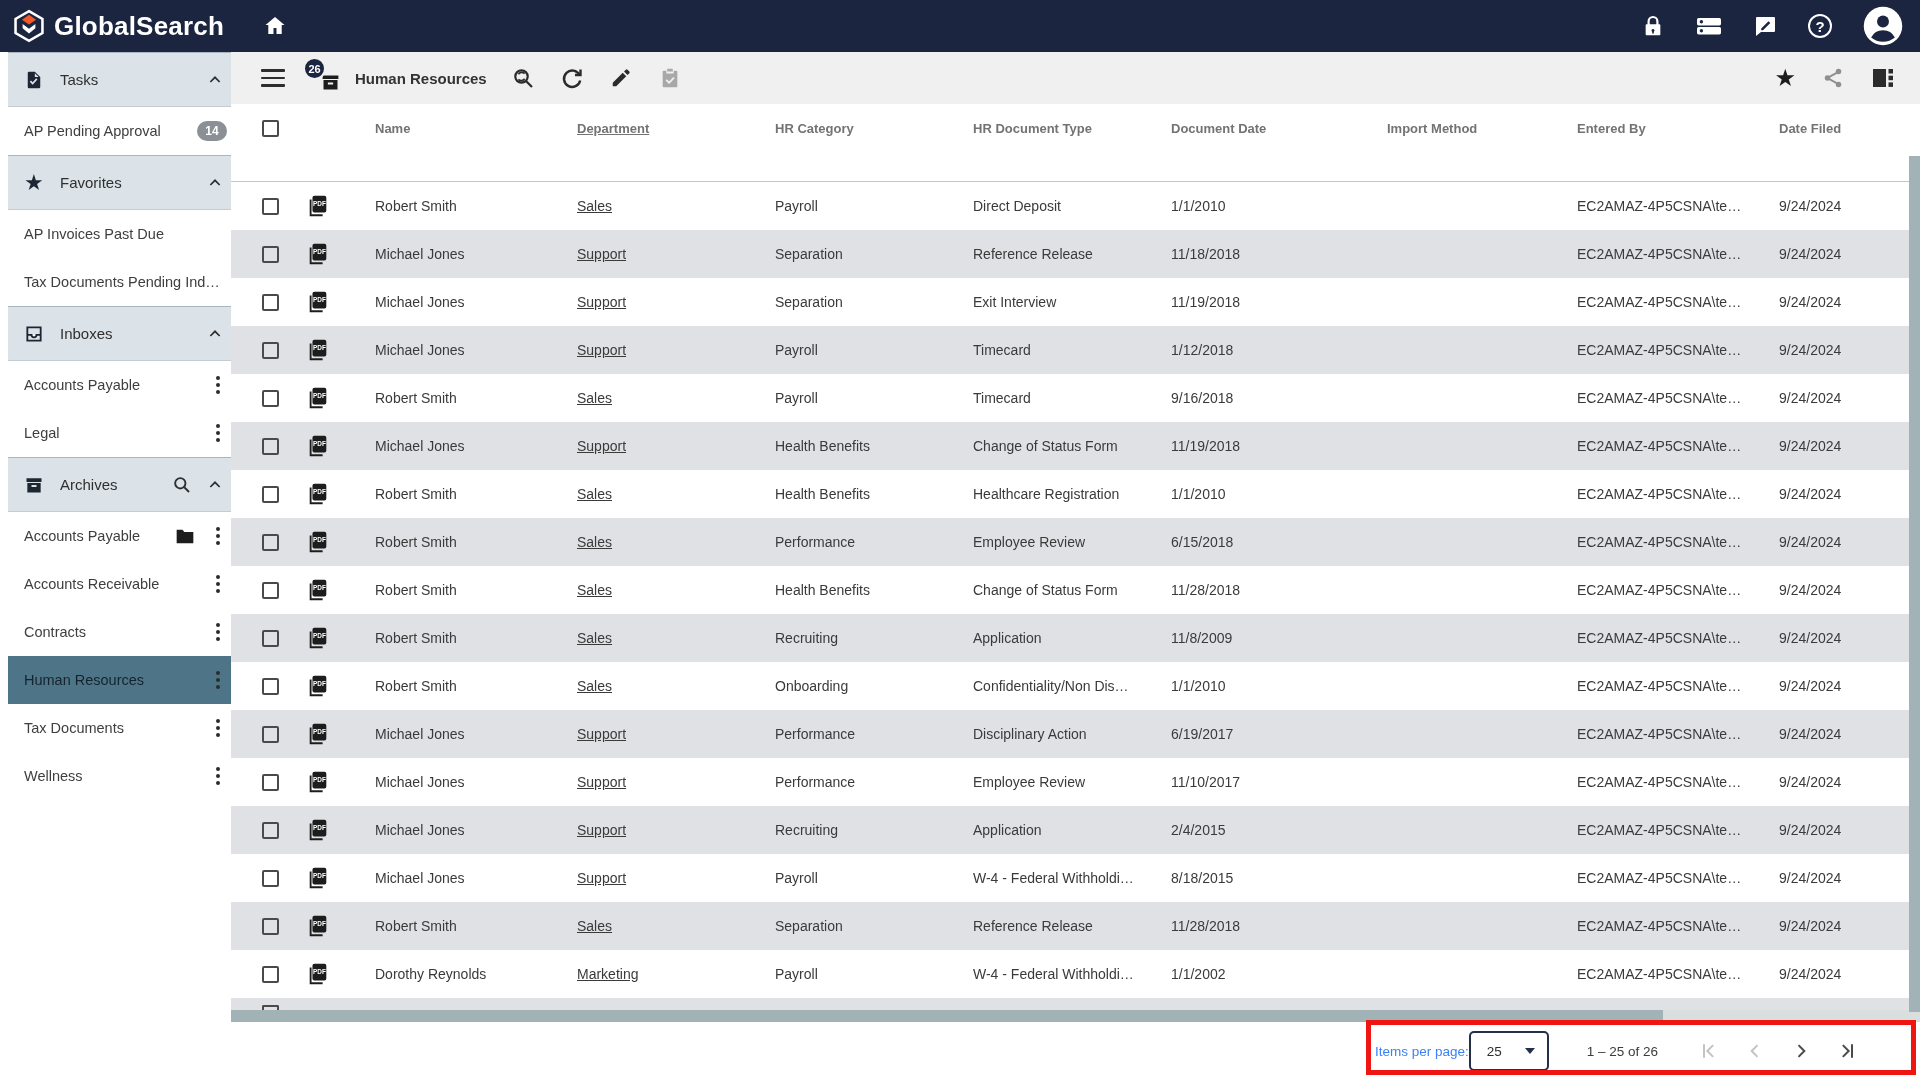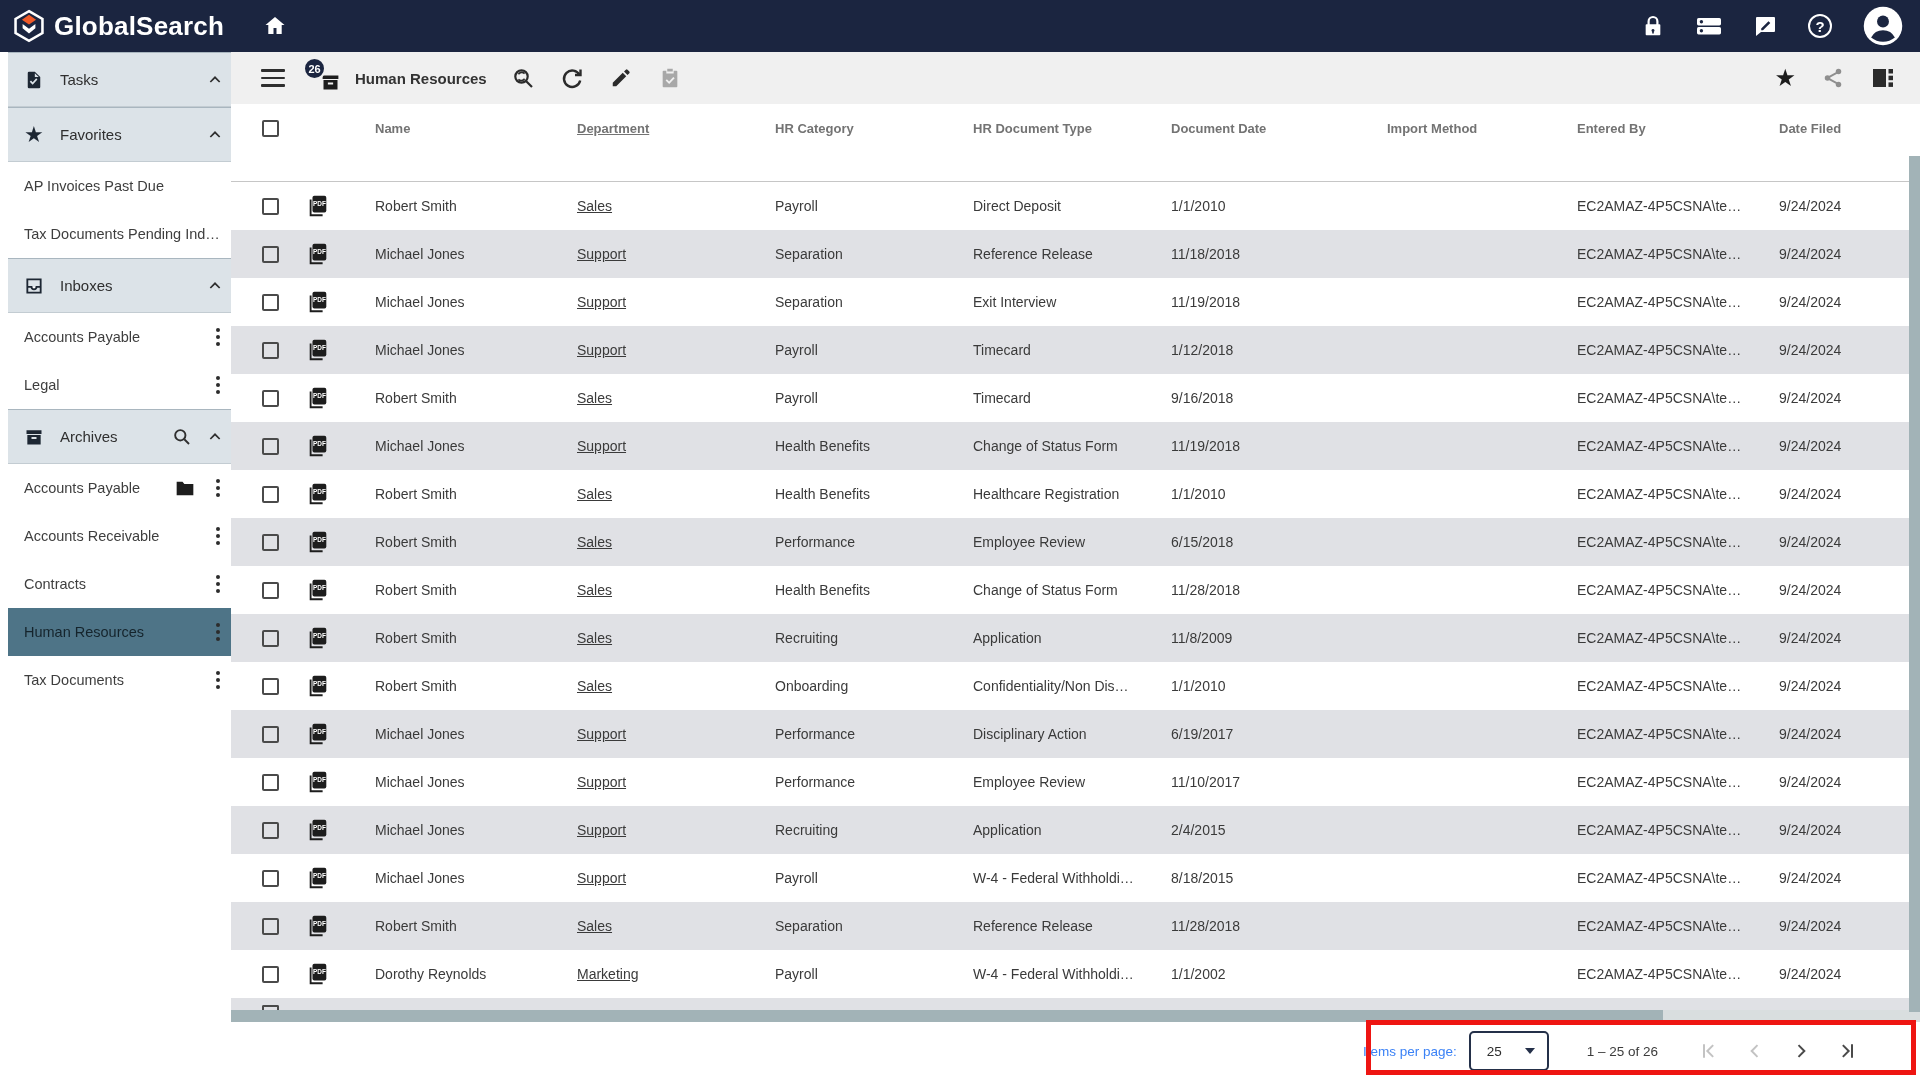--- a/index.html
+++ b/index.html
@@ -78,21 +78,21 @@
 
   
   .hscroll { height:12px; background:#d9dedf; position:relative; }
   .hscroll .thumb { position:absolute; left:0; top:0; height:12px; width:1432px; background:#a2b3b7; }
   .vscroll { position:absolute; right:0; top:104px; width:11px; height:856px; background:#a2b3b7; z-index:5; }
 
   
   .pagefoot { position:absolute; left:0; right:0; bottom:0; height:58px; background:#fff;
     display:flex; align-items:center; justify-content:flex-end; padding-right:62px; }
   .ipp-label { font-size:13.5px; color:#3b82f6; }
-  .ipp-select { margin-left:12px; width:80px; height:40px; border:2px solid #243049; border-radius:5px;
+  .ipp-select { width:80px; height:40px; border:2px solid #243049; border-radius:5px;
     display:flex; align-items:center; padding:0 12px 0 16px; cursor:pointer; background:#fff; }
   .ipp-value { font-size:13.5px; color:#2e2e2e; flex:1; }
   .caret-down { width:0; height:0; border-left:5.5px solid transparent; border-right:5.5px solid transparent;
     border-top:6.5px solid #243049; }
   .range-label { margin-left:38px; font-size:13.5px; color:#3c3c3c; }
   .pg-btns { display:flex; align-items:center; margin-left:40px; gap:24px; }
   .pg-btn { width:22px; height:22px; display:flex; align-items:center; justify-content:center; cursor:pointer; }
   .pg-btn.disabled { cursor:default; }
   .pg-btn.disabled svg { color:#c3c3c3; }
   .pg-btn svg { color:#4a4a4a; }
@@ -155,20 +155,24 @@
           <path fill="currentColor" d="M13 2H6a1.5 1.5 0 0 0-1.5 1.5v17A1.5 1.5 0 0 0 6 22h12a1.5 1.5 0 0 0 1.5-1.5V8.5Zm-2.6 15.6-3.5-3.5 1.5-1.5 2 2 4.2-4.6 1.5 1.4ZM13 8.5V3.8l4.7 4.7Z"></path>
         </svg>
       </span>
       <span class="sec-label">Tasks</span>
       <span class="sec-chev">
         <svg width="16" height="16" viewBox="0 0 24 24" fill="none" stroke="currentColor" stroke-width="2.6">
           <path d="M5 15l7-7 7 7"></path>
         </svg>
       </span>
     </div>
+    <div class="side-item">
+      <span class="it-label">AP Pending Approval</span>
+      <span class="count-badge">14</span>
+    </div>
     <div class="side-sec">
       <span class="sec-icon">
         <span style="font-size:22px;line-height:1">★</span>
       </span>
       <span class="sec-label">Favorites</span>
       <span class="sec-chev">
         <svg width="16" height="16" viewBox="0 0 24 24" fill="none" stroke="currentColor" stroke-width="2.6">
           <path d="M5 15l7-7 7 7"></path>
         </svg>
       </span>
@@ -260,20 +264,28 @@
     <div class="side-item selected">
       <span class="it-label">Human Resources</span>
       <span class="kebab">
         <i></i>
         <i></i>
         <i></i>
       </span>
     </div>
     <div class="side-item">
       <span class="it-label">Tax Documents</span>
+      <span class="kebab">
+        <i></i>
+        <i></i>
+        <i></i>
+      </span>
+    </div>
+    <div class="side-item">
+      <span class="it-label">Wellness</span>
       <span class="kebab">
         <i></i>
         <i></i>
         <i></i>
       </span>
     </div>
   </div>
 
 <div class="main">
   <div class="toolbar">

